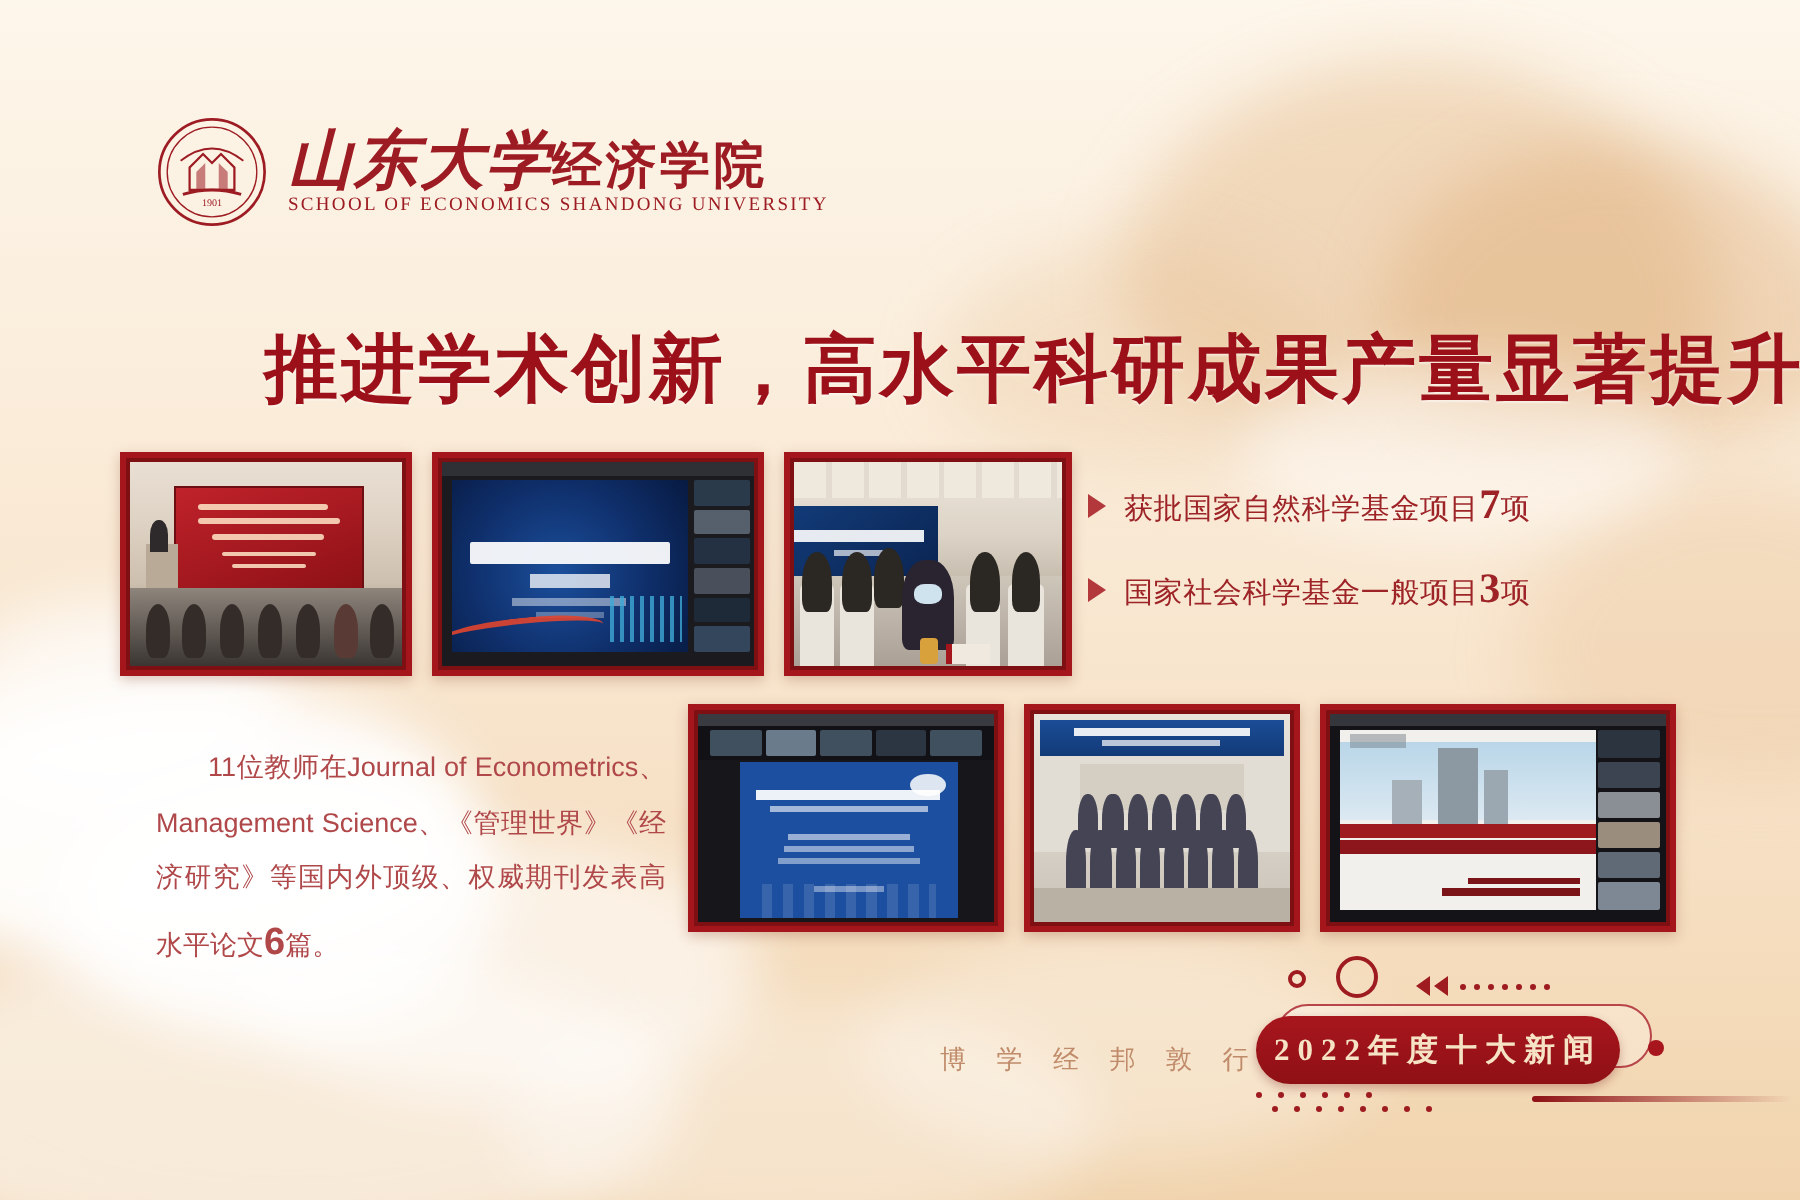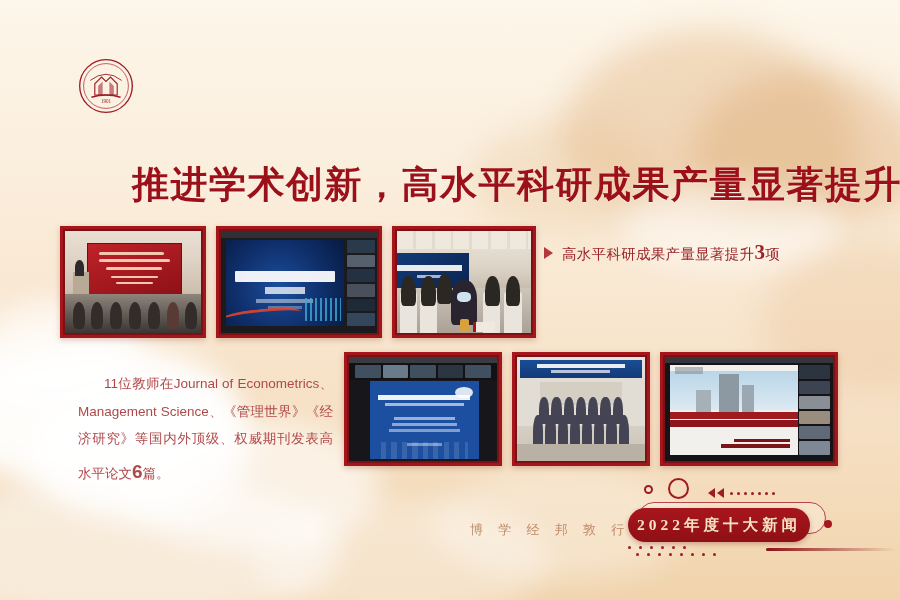--- a/index.html
+++ b/index.html
@@ -248,20 +248,26 @@
     <svg class="logo-seal" viewBox="0 0 100 100">
       <circle cx="50" cy="50" r="47" fill="none" stroke="#9d1b22" stroke-width="2.4"></circle>
       <circle cx="50" cy="50" r="40" fill="none" stroke="#9d1b22" stroke-width="1.2"></circle>
       <path d="M22 40 Q50 18 78 40" fill="none" stroke="#9d1b22" stroke-width="1.6"></path>
       <path d="M30 66 L30 46 L42 34 L50 42 L58 34 L70 46 L70 66 Z" fill="none" stroke="#9d1b22" stroke-width="2"></path>
       <path d="M36 66 L36 50 L44 42 L44 66 Z" fill="#9d1b22" opacity=".55"></path>
       <path d="M56 66 L56 42 L64 50 L64 66 Z" fill="#9d1b22" opacity=".55"></path>
       <path d="M24 70 Q50 62 76 70" fill="none" stroke="#9d1b22" stroke-width="2.6"></path>
       <text x="50" y="80" text-anchor="middle" font-size="9" fill="#9d1b22" font-family="Liberation Serif, serif">1901</text>
     </svg>
+    <div class="logo-text">
+      <div class="logo-cn">
+        <span>山东大学</span><span class="small">经济学院</span>
+      </div>
+      <div class="logo-en">SCHOOL OF ECONOMICS SHANDONG UNIVERSITY</div>
+    </div>
   </div>
 
   <div class="main-title">推进学术创新，高水平科研成果产量显著提升</div>
 
   <div class="frame" style="left:60px; top:226px; width:146px; height:112px;">
     <div class="inner">
       <div class="ph1">
         <div class="screen">
           <div class="ln" style="top:16%; width:70%;"></div>
           <div class="ln" style="top:28%; width:76%;"></div>
@@ -415,21 +421,25 @@
             <div></div>
             <div></div>
           </div>
       </div>
     </div>
   </div>
 
   <div class="bullets">
     <div class="bullet">
       <div class="tri"></div>
-      <div class="btxt"><span>高水平科研成果产量显著提升</span><b>3</b><span>项</span></div>
+      <div class="btxt"><span>获批国家自然科学基金项目</span><b>7</b><span>项</span></div>
+    </div>
+    <div class="bullet">
+      <div class="tri"></div>
+      <div class="btxt"><span>国家社会科学基金一般项目</span><b>3</b><span>项</span></div>
     </div>
   </div>
 
   <div class="para"><span>11位教师在Journal of Econometrics、Management Science、《管理世界》《经济研究》等国内外顶级、权威期刊发表高水平论文</span><b>6</b><span>篇。</span></div>
 
   <div class="motto">博 学 经 邦    敦 行 济 世</div>
 
   <div class="ribbon-area">
     <div class="ring-lg"></div>
     <div class="ring-sm"></div>

